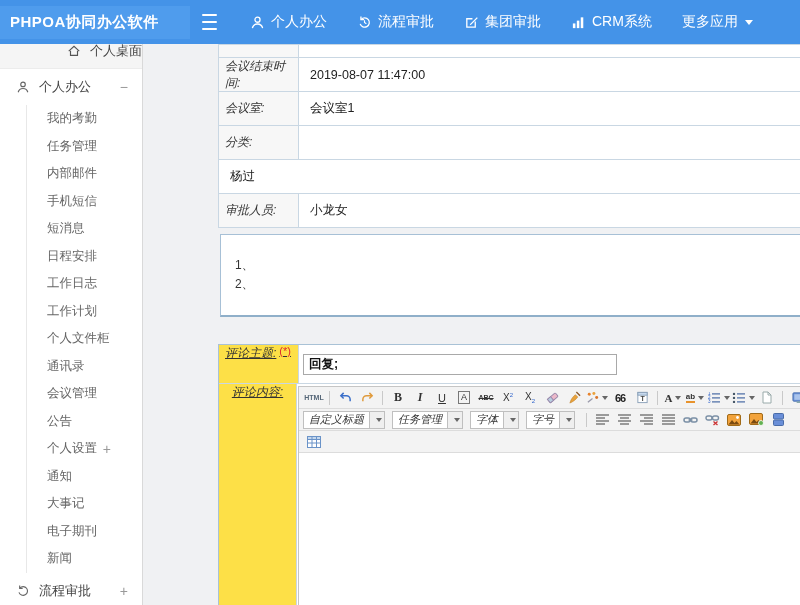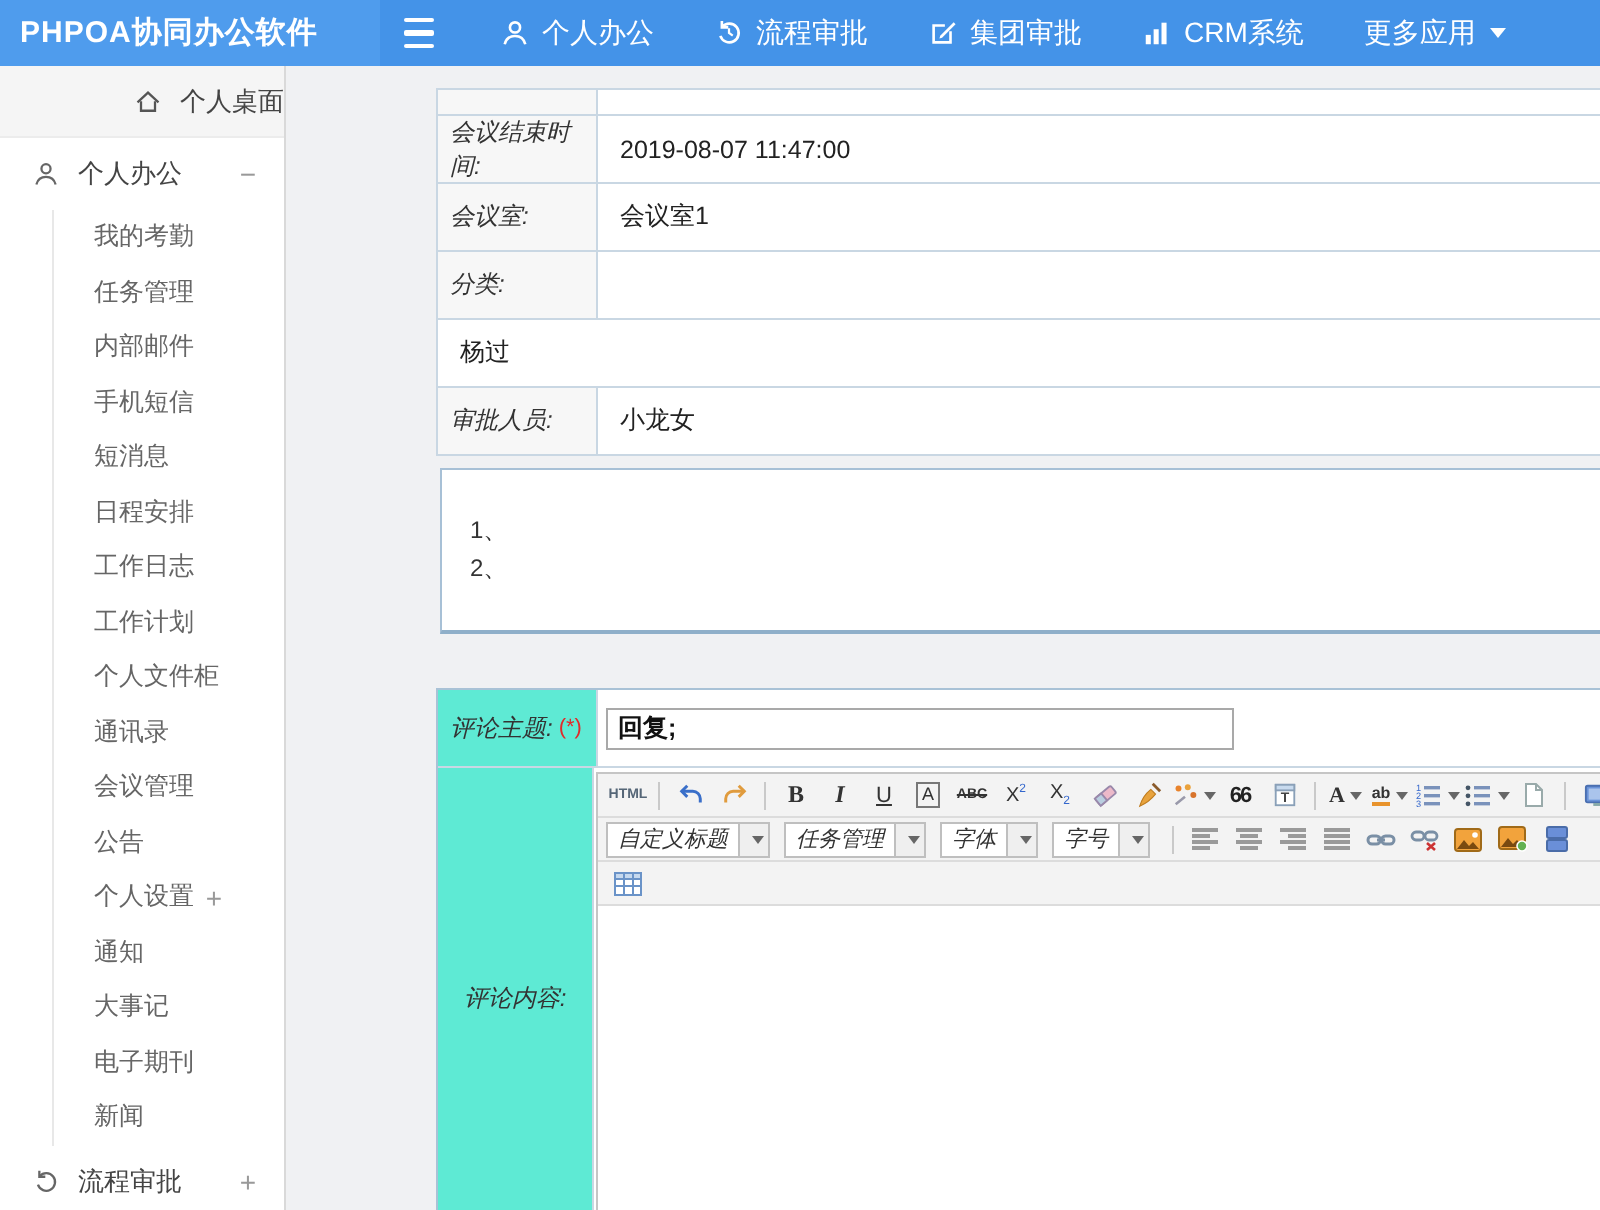--- a/index.html
+++ b/index.html
@@ -1,20 +1,20 @@
 <!DOCTYPE html>
 <html><head>
 <meta charset="utf-8">
 <style>
   * { box-sizing: border-box; margin: 0; padding: 0; }
   html,body { width:800px; height:605px; overflow:hidden; }
   body { font-family:"Liberation Sans","DejaVu Sans",sans-serif; background:#f0f1f3; position:relative; }
 
   
-  .topbar { position:absolute; top:0; left:0; right:0; height:33px; background:#4493e8; display:flex; align-items:center; color:#fff; z-index:5; }
+  .topbar { position:absolute; top:0; left:0; right:0; height:44px; background:#4493e8; display:flex; align-items:center; color:#fff; z-index:5; }
   .logo { width:190px; height:33px; background:#4f9ced; display:flex; align-items:center; padding-left:10px; font-size:15px; font-weight:bold; letter-spacing:.5px; }
   .hamburger { width:20px; height:16px; margin-left:12px; display:flex; flex-direction:column; justify-content:space-between; cursor:pointer; }
   .hamburger i { display:block; width:15px; height:2.4px; background:#fff; border-radius:1px; }
   .topnav { display:flex; margin-left:28px; }
   .nav-item { display:flex; align-items:center; margin-right:30px; font-size:14px; cursor:pointer; }
   .n-ico { display:flex; margin-right:6px; }
   .ncar { width:0; height:0; border-left:4px solid transparent; border-right:4px solid transparent; border-top:5px solid #fff; margin-left:7px; }
 
   
   .sidebar { position:absolute; top:33px; left:0; width:143px; bottom:0; background:#fff; border-right:1px solid #d9d9d9; }
@@ -34,21 +34,21 @@
   .form-table { position:absolute; left:74px; top:4px; width:660px; background:#fff; border-top:1px solid #c9d7e3; border-left:1px solid #c9d7e3; }
   .f-row { display:flex; border-bottom:1px solid #c9d7e3; height:34px; }
   .f-row.sliver { height:13px; }
   .f-label { width:80px; background:#f7f7f7; border-right:1px solid #c9d7e3; display:flex; align-items:center; padding-left:6px; font-style:italic; font-size:12px; color:#333; }
   .f-value { flex:1; display:flex; align-items:center; padding-left:11px; font-size:12.5px; color:#222; }
 
   .remark-box { position:absolute; left:76px; top:194px; width:720px; height:83px; background:#fff; border:1px solid #a7c0d6; border-bottom:2px solid #8fafc9; padding:21px 0 0 14px; font-size:12px; color:#333; line-height:19px; }
 
   .comment-table { position:absolute; left:74px; top:304px; width:700px; height:270px; background:#fff; border:1px solid #a9c2d6; border-right:none; border-bottom:none; }
   .c-row1 { display:flex; height:39px; border-bottom:1px solid #c9d7e3; }
-  .c-label { width:80px; background:#5eead4; border-right:1px solid #c9d7e3; display:flex; align-items:center; justify-content:flex-start; padding-left:6px; font-style:italic; font-size:12px; color:#333; }
+  .c-label { width:80px; background:#fde047; border-right:1px solid #c9d7e3; display:flex; align-items:flex-start; justify-content:flex-start; padding-left:6px; font-style:italic; font-size:12px; color:#333;text-decoration:underline; }
   .req { color:#e02b2b; font-style:normal; font-size:11px; margin-left:3px; }
   .c-val { flex:1; display:flex; align-items:center; }
   .subj-input { margin-left:4px; width:314px; height:21px; border:1px solid #a9a9a9; font-size:12.5px; font-weight:bold; color:#111; padding:1px 5px; font-family:inherit; }
   .c-row2 { display:flex; height:230px; }
   .c-row2 .c-label { justify-content:center; padding-left:0; }
   .c-editor-cell { flex:1; padding:2px 0 0 1px; }
 
   
   .editor { width:620px; border:1px solid #c5c5c5; background:#fff; }
   .tb { display:flex; align-items:center; background:#f3f3f3; border-bottom:1px solid #dcdcdc; height:22px; padding:0 4px; }

